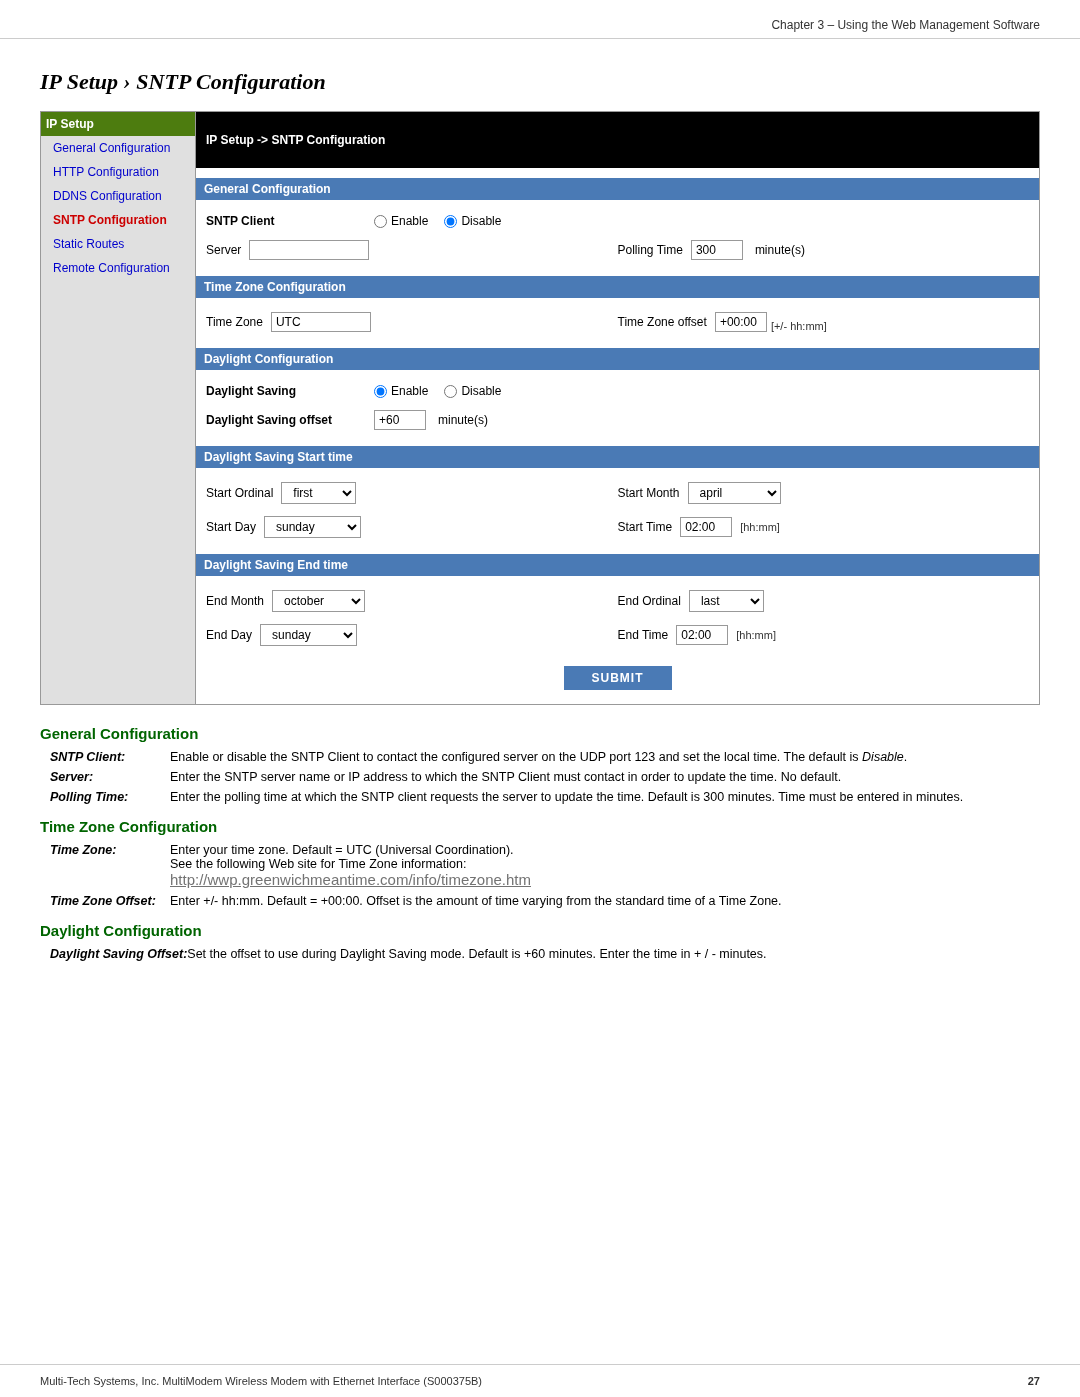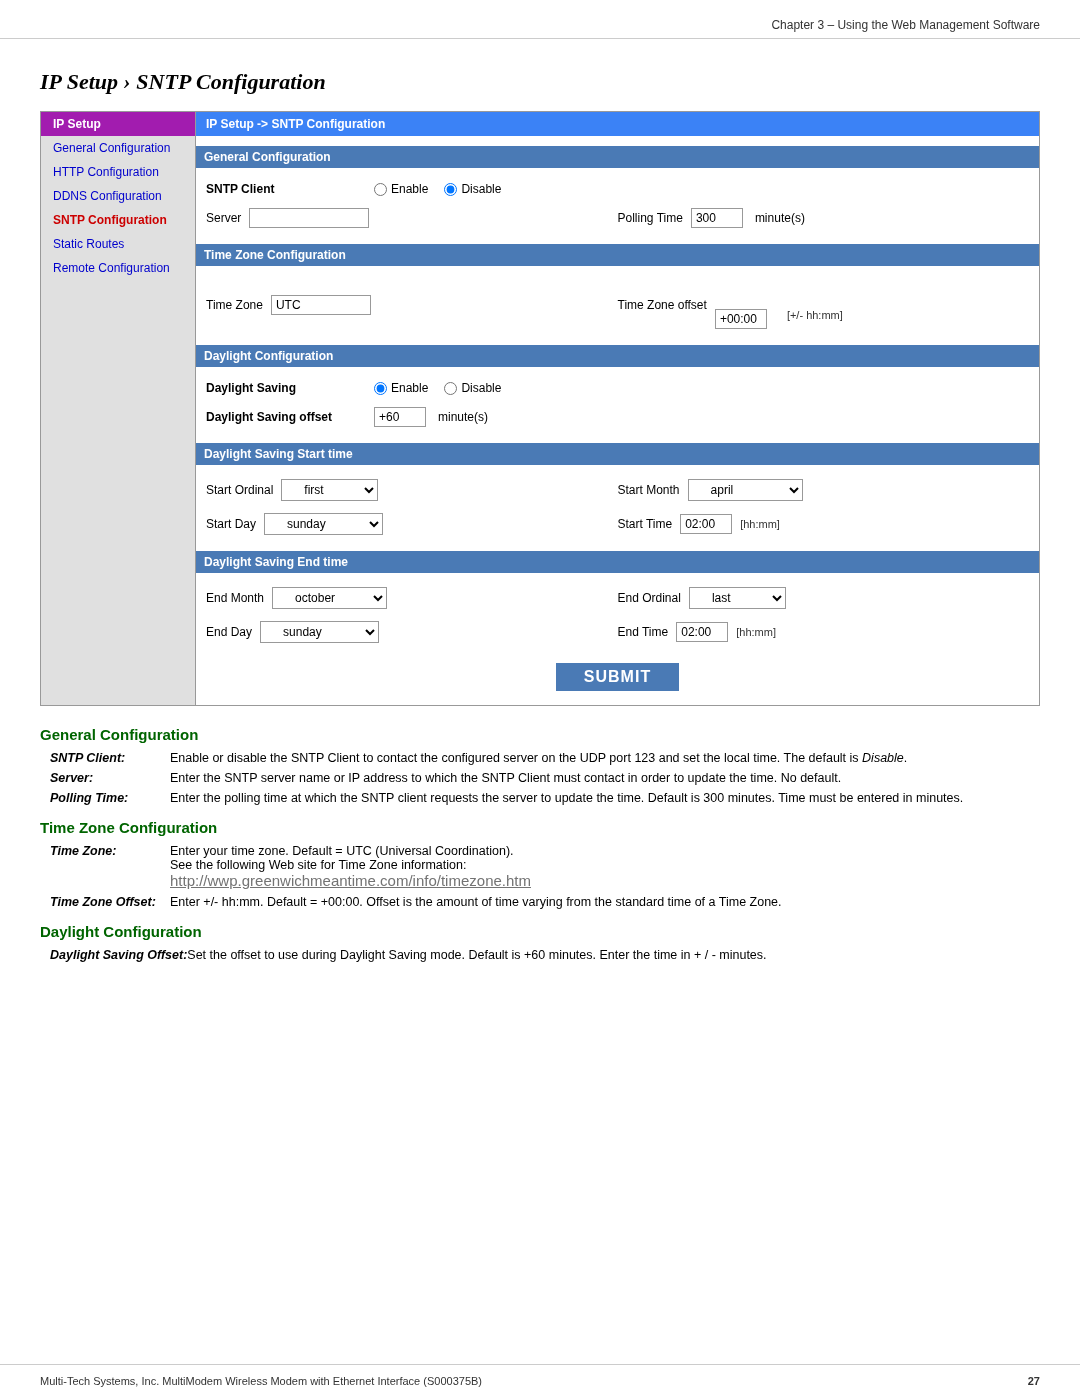--- a/index.html
+++ b/index.html
@@ -47,25 +47,25 @@
     
     .sidebar {
       width: 155px;
       min-width: 155px;
       background: #e0e0e0;
       border-right: 1px solid #999;
       padding: 0;
     }
 
     .sidebar-header {
-      background: #a21caf;
+      background: #4d7c0f;
       color: #fff;
       font-size: 12px;
       font-weight: bold;
-      padding: 5px 12px;
+      padding: 5px 5px;
     }
 
     .sidebar-item {
       display: block;
       padding: 5px 12px;
       font-size: 12px;
       color: #00c;
       text-decoration: none;
       cursor: pointer;
     }
@@ -79,25 +79,25 @@
       height: 100px;
     }
 
     
     .main-panel {
       flex: 1;
       background: #fff;
     }
 
     .panel-breadcrumb {
-      background: #3b82f6;
+      background: #000000;
       color: #fff;
       font-size: 12px;
       font-weight: bold;
-      padding: 5px 10px;
+      padding: 21px 10px;
     }
 
     
     .section-header {
       background: #4a7ab5;
       color: #fff;
       font-size: 12px;
       font-weight: bold;
       padding: 4px 8px;
       margin: 10px 0 8px 0;
@@ -140,21 +140,21 @@
     }
 
     input[type="text"] {
       border: 1px solid #999;
       padding: 2px 4px;
       font-size: 12px;
     }
 
     select {
       border: 1px solid #999;
-      padding: 2px 18px;
+      padding: 2px 7px;
       font-size: 12px;
       background: #fff;
     }
 
     .input-narrow { width: 52px; }
     .input-medium { width: 100px; }
     .input-wide { width: 120px; }
 
     .unit-label {
       font-size: 12px;
@@ -178,21 +178,21 @@
     .submit-row {
       text-align: center;
       padding: 14px;
     }
 
     .submit-btn {
       background: #4a7ab5;
       color: #fff;
       border: none;
       padding: 5px 28px;
-      font-size: 16px;
+      font-size: 12px;
       font-weight: bold;
       cursor: pointer;
       letter-spacing: 1px;
     }
 
     
     .docs-section {
       padding: 20px 0 0 0;
     }
 
@@ -242,23 +242,22 @@
       color: #333;
     }
 
     .footer-page {
       font-weight: bold;
       margin-left: 36px;
     }
 
     .tz-offset-group {
       display: flex;
-      align-items: flex-start;
-      gap: 20px;
-      margin-top: 29px;
+      align-items: flex-end;
+      gap: 4px;
     }
 
     .tz-hint {
       font-size: 11px;
       color: #333;
     }
   </style>
 </head>
 <body>
 

